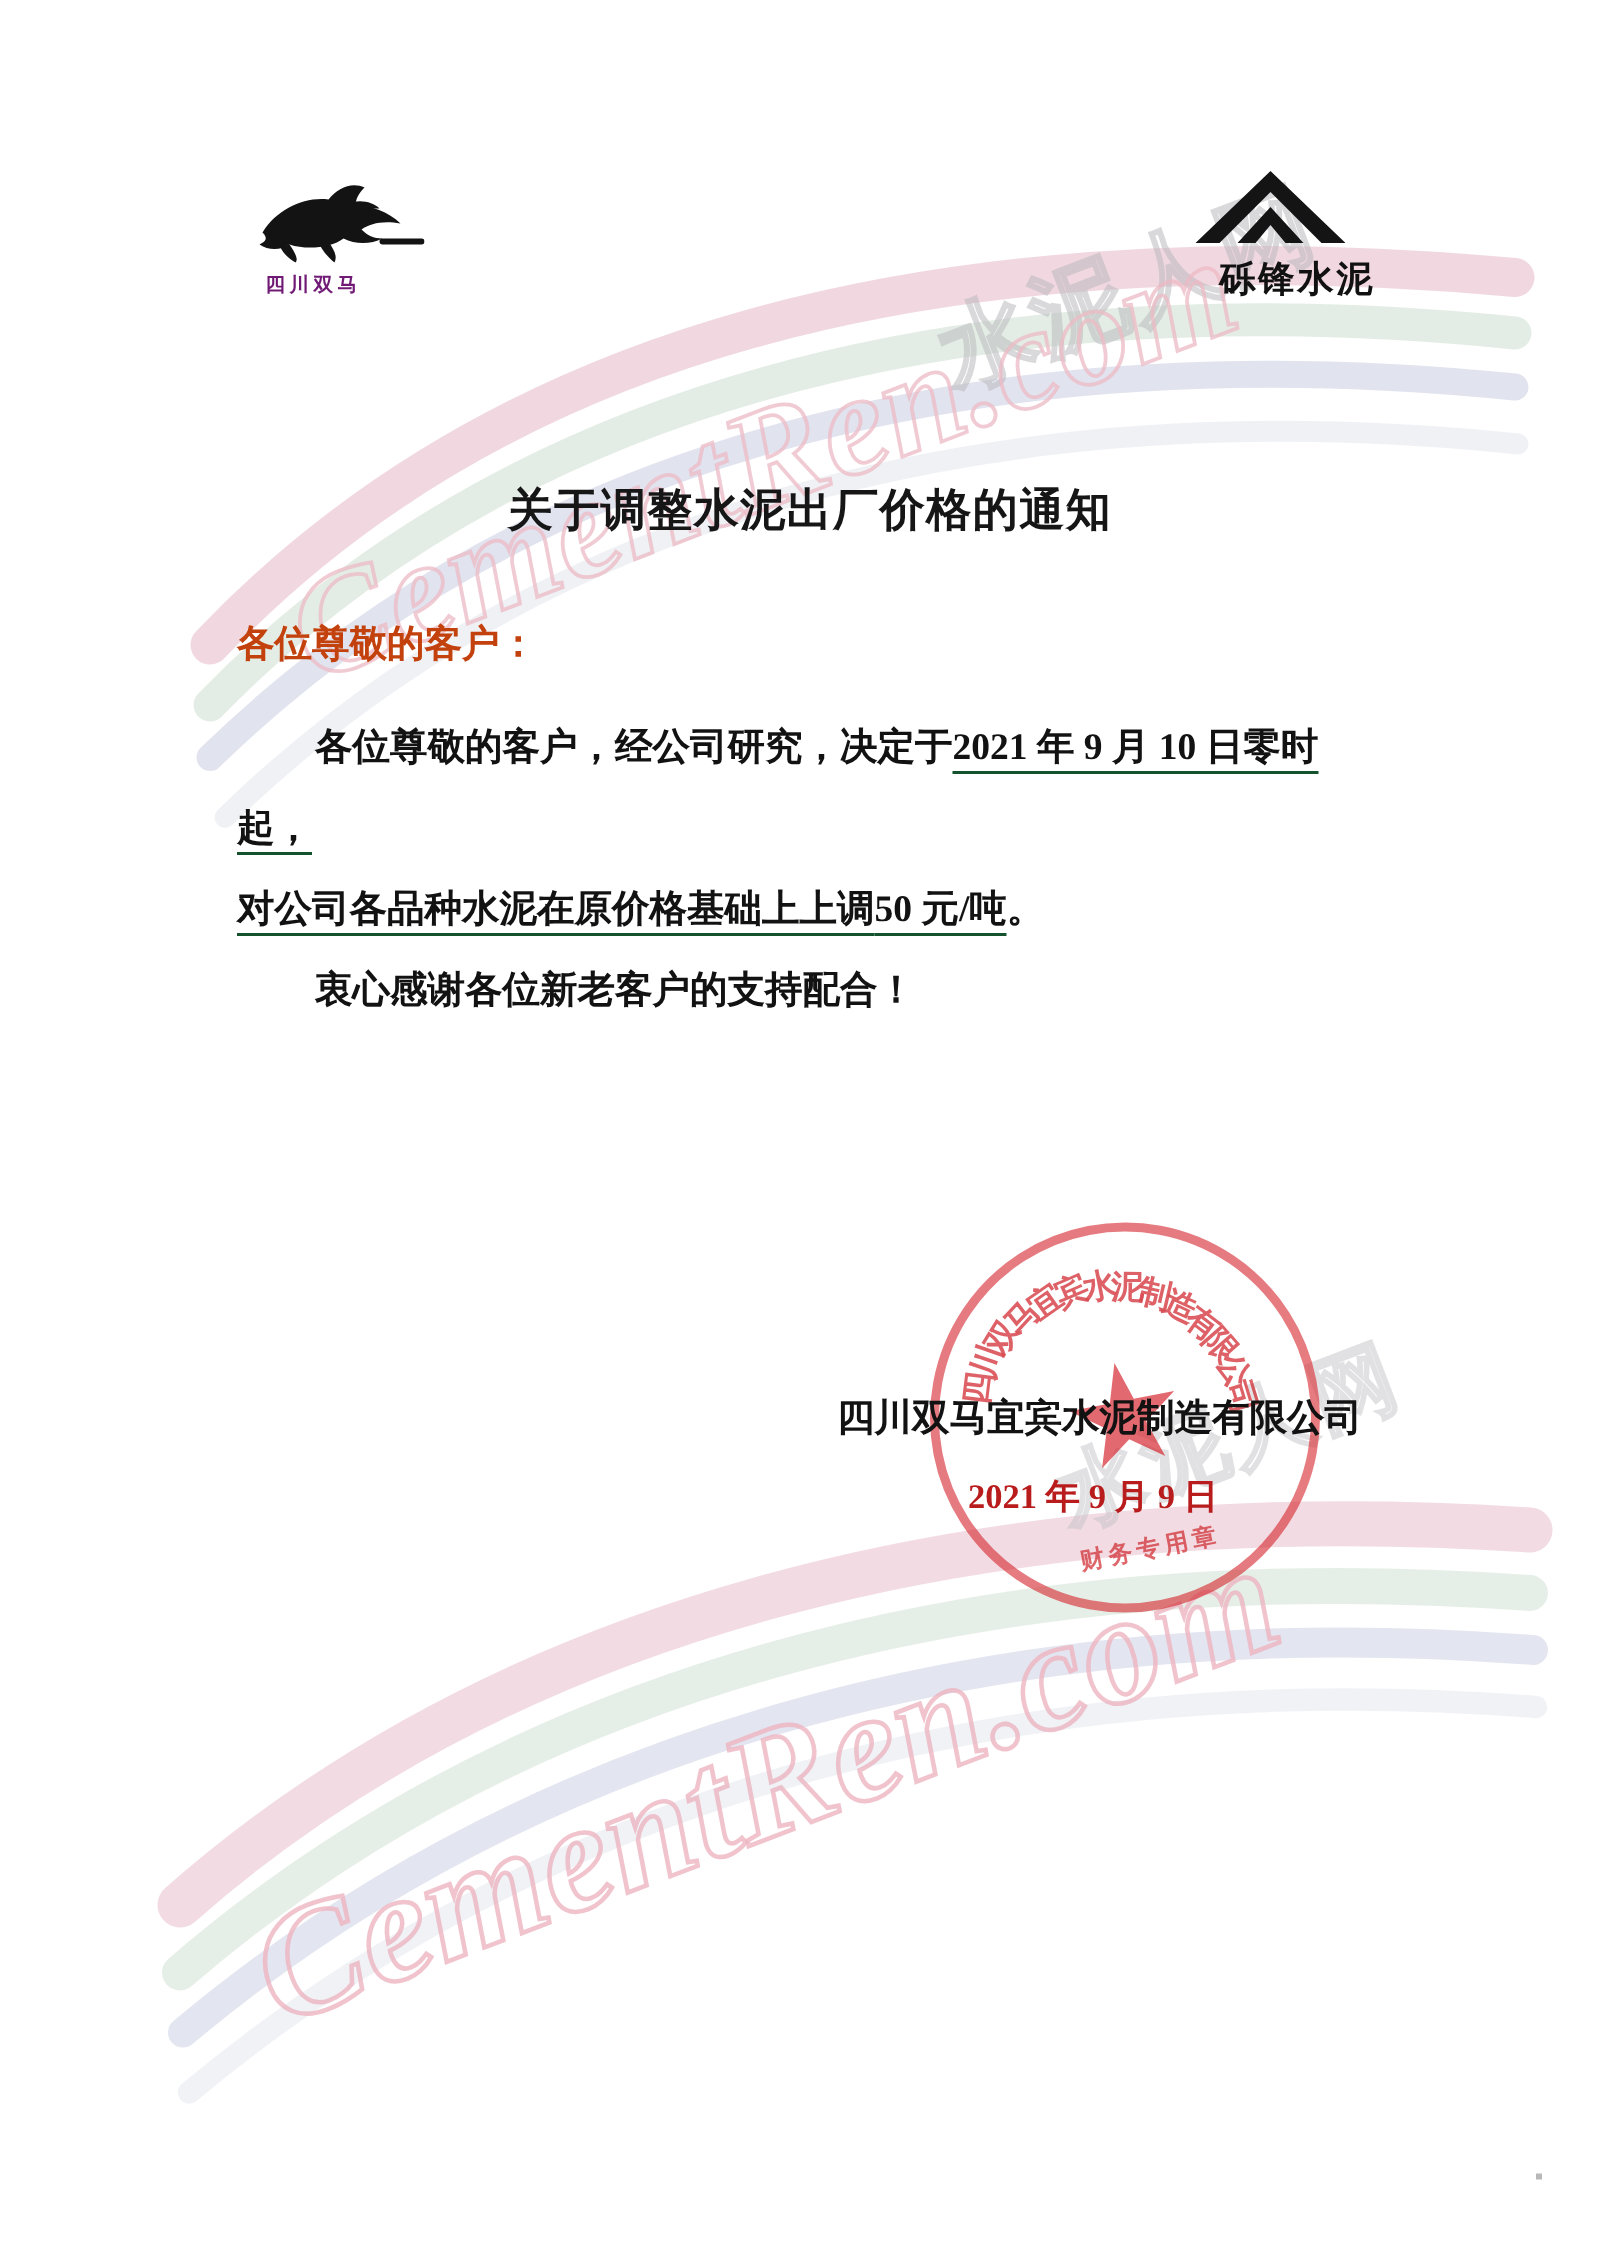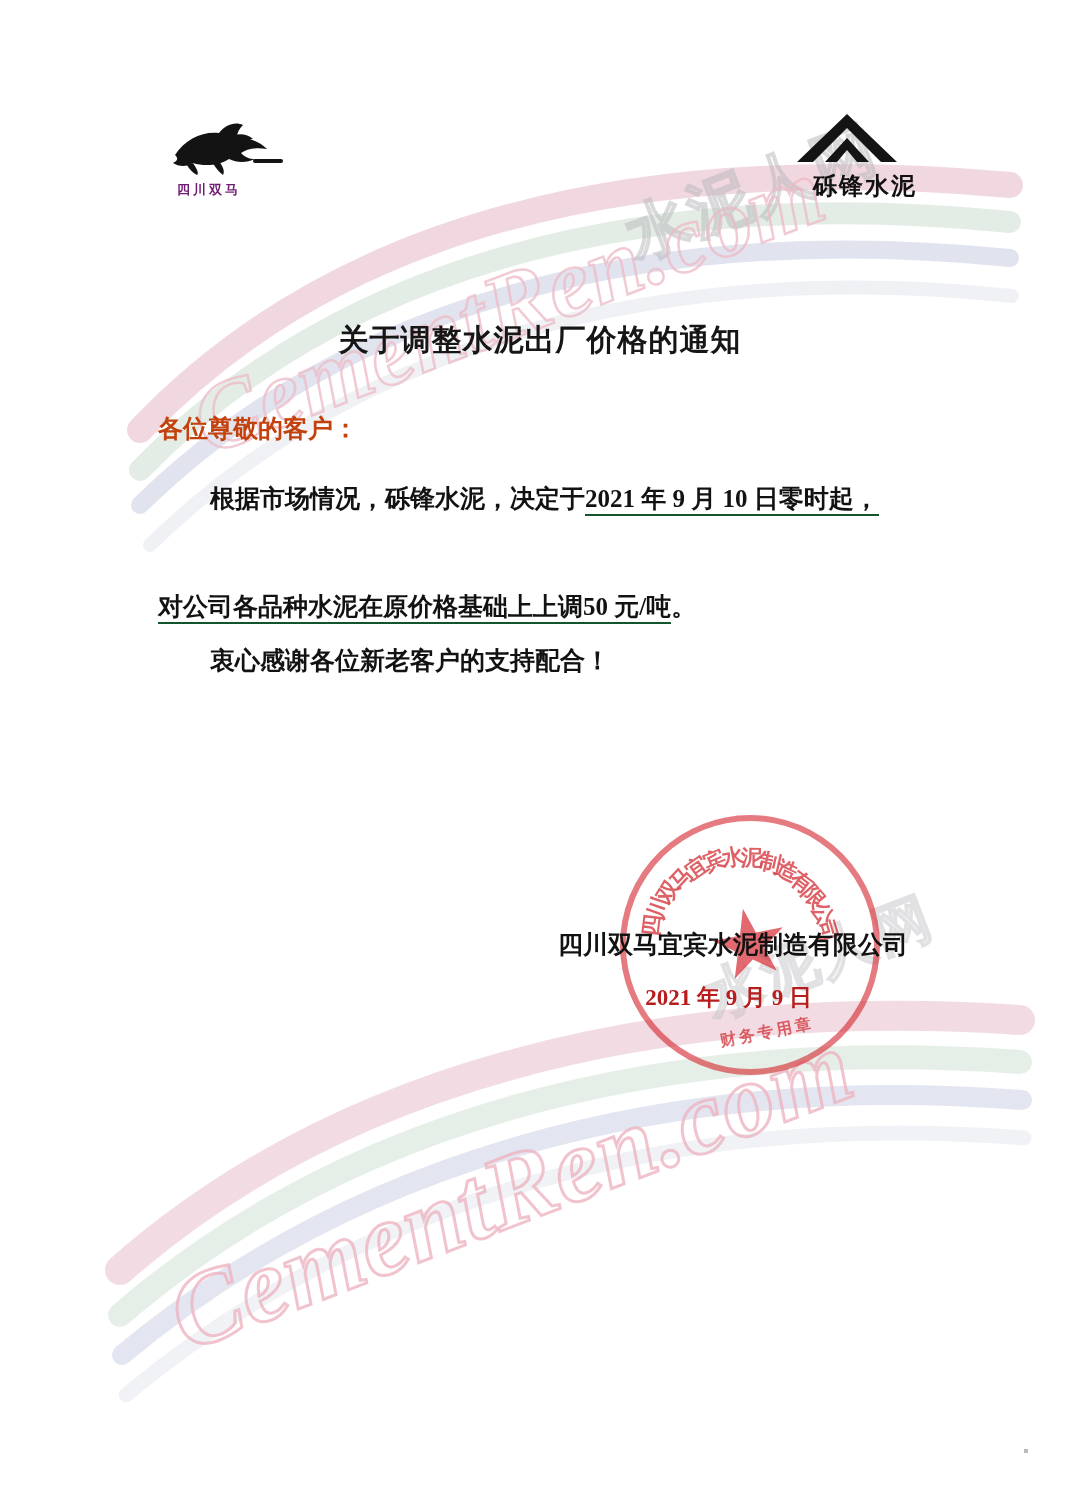--- a/index.html
+++ b/index.html
@@ -293,21 +293,21 @@
     </svg>
     <div class="brand-cn2">砾锋水泥</div>
   </div>
 
   <div class="doc">
     <div class="doc-title">关于调整水泥出厂价格的通知</div>
 
     <div class="salutation">各位尊敬的客户：</div>
 
     <div class="para p1">
-      <span class="indent"></span><span>根据市场情况，砾锋水泥，决定于</span><span class="u-red">2021 年 9 月 10 日零时起，</span>
+      <span class="indent"></span><span>各位尊敬的客户，经公司研究，决定于</span><span class="u-red">2021 年 9 月 10 日零时起，</span>
     </div>
 
     <div class="para p2">
       <span class="u-red">对公司各品种水泥在原价格基础上上调</span><span class="u-red">50 元/吨</span><span>。</span>
     </div>
 
     <div class="para" style="top:634px;">
       <span class="indent"></span><span>衷心感谢各位新老客户的支持配合！</span>
     </div>
   </div>

